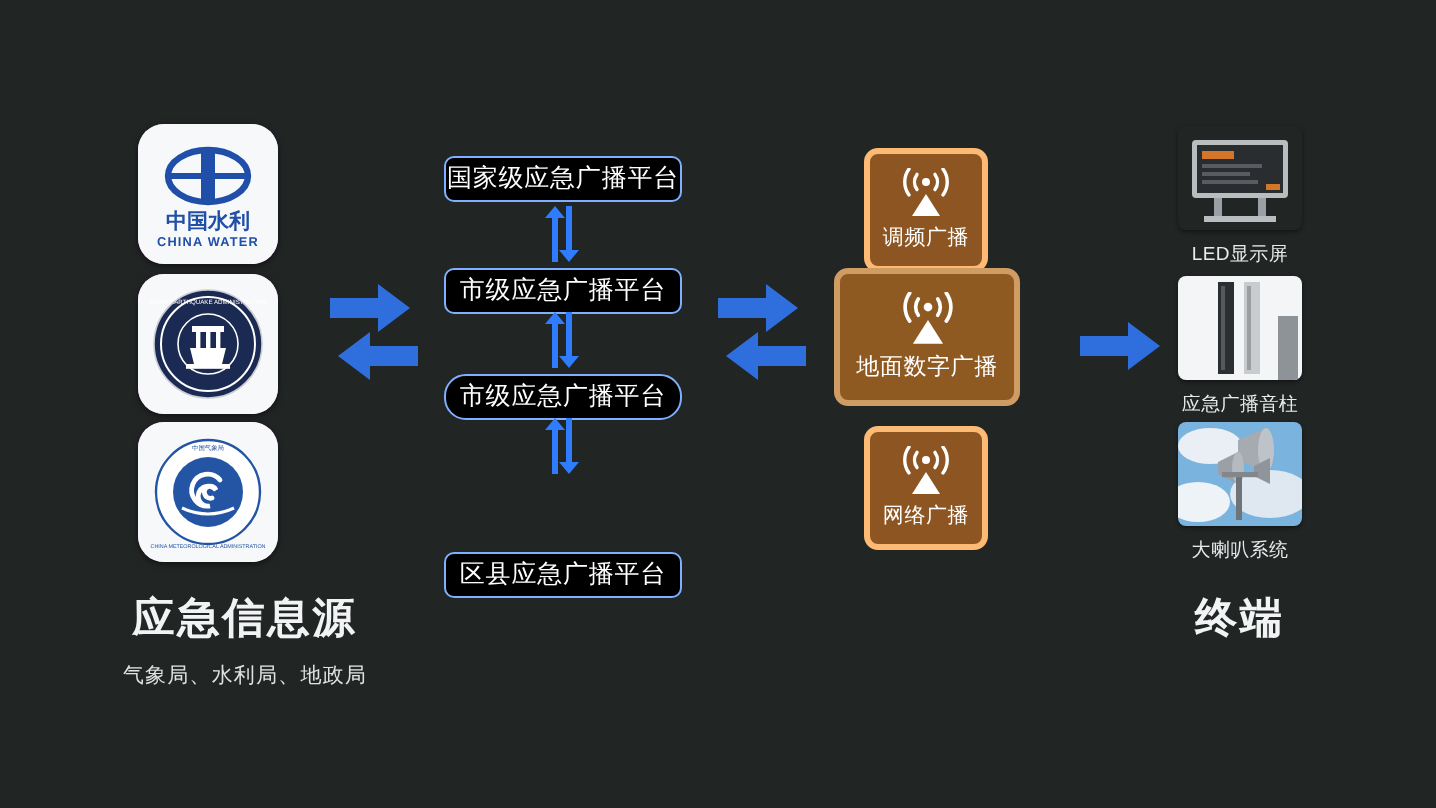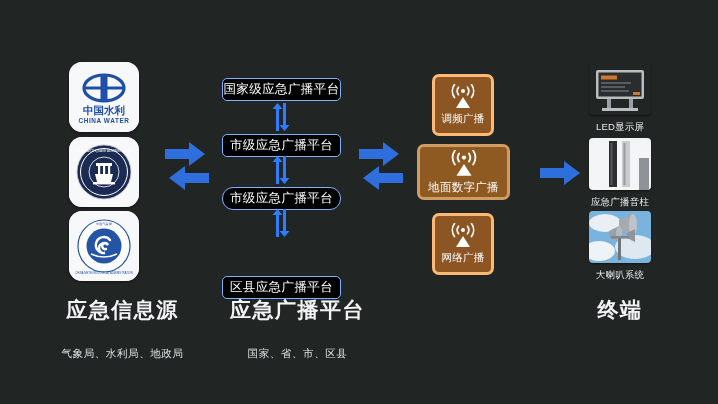--- a/index.html
+++ b/index.html
@@ -45,21 +45,21 @@
   
   .trans{
     position:absolute;
     background:#8c5522;border:3px solid #fdba74;border-radius:7px;
     color:#ffffff;text-align:center;box-sizing:border-box;
     display:flex;flex-direction:column;align-items:center;justify-content:center;
     gap:2px;
   }
   .trans .tlabel{font-size:10.5px;letter-spacing:.3px;white-space:nowrap;}
   .trans.t1{left:432px;top:74px;width:62px;height:62px;}
-  .trans.t2{left:417px;top:144px;width:93px;height:56px;background:#8f5a22;border-color:#cf9c63;}
+  .trans.t2{left:417px;top:134px;width:93px;height:69px;background:#8f5a22;border-color:#cf9c63;}
   .trans.t2 .tlabel{font-size:11.5px;}
   .trans.t3{left:432px;top:213px;width:62px;height:62px;}
 
   
   .term{position:absolute;left:589px;width:62px;text-align:center;}
   .term .thumb{
     width:62px;height:52px;border-radius:4px;overflow:hidden;position:relative;
     box-shadow:0 1px 2px rgba(0,0,0,.45);
   }
   .term .tcap{
@@ -69,21 +69,21 @@
   .term.r2{top:138px;}
   .term.r3{top:211px;}
 
   
   .cap{position:absolute;text-align:center;}
   .cap .title{
     color:#f2f3f4;font-size:21px;font-weight:bold;letter-spacing:1.5px;
     line-height:30px;white-space:nowrap;
   }
   .cap .sub{
-    color:#dfe1e3;font-size:10.5px;margin-top:22px;letter-spacing:.6px;white-space:nowrap;
+    color:#dfe1e3;font-size:10.5px;margin-top:6px;letter-spacing:.6px;white-space:nowrap;
   }
   .cap.c1{left:35px;top:295px;width:175px;}
   .cap.c2{left:205px;top:295px;width:185px;}
   .cap.c3{left:395px;top:295px;width:165px;}
   .cap.c4{left:570px;top:295px;width:100px;}
 
   
   .arrows{position:absolute;}
   .arrows.a1{left:163px;top:135px;width:48px;height:62px;}
   .arrows.a2{left:357px;top:135px;width:48px;height:62px;}
@@ -286,24 +286,20 @@
       </div>
       <div class="tcap">大喇叭系统</div>
     </div>
   </div>
 
   <div class="cap c1">
     <div class="title">应急信息源</div>
     <div class="sub">气象局、水利局、地政局</div>
   </div>
 
-  <div class="cap c2">
-    <div class="title">应急广播平台</div>
-    <div class="sub">国家、省、市、区县</div>
-  </div>
 
 
   <div class="cap c4">
     <div class="title">终端</div>
     <div class="sub"></div>
   </div>
 
 </div>
 
 </body></html>

